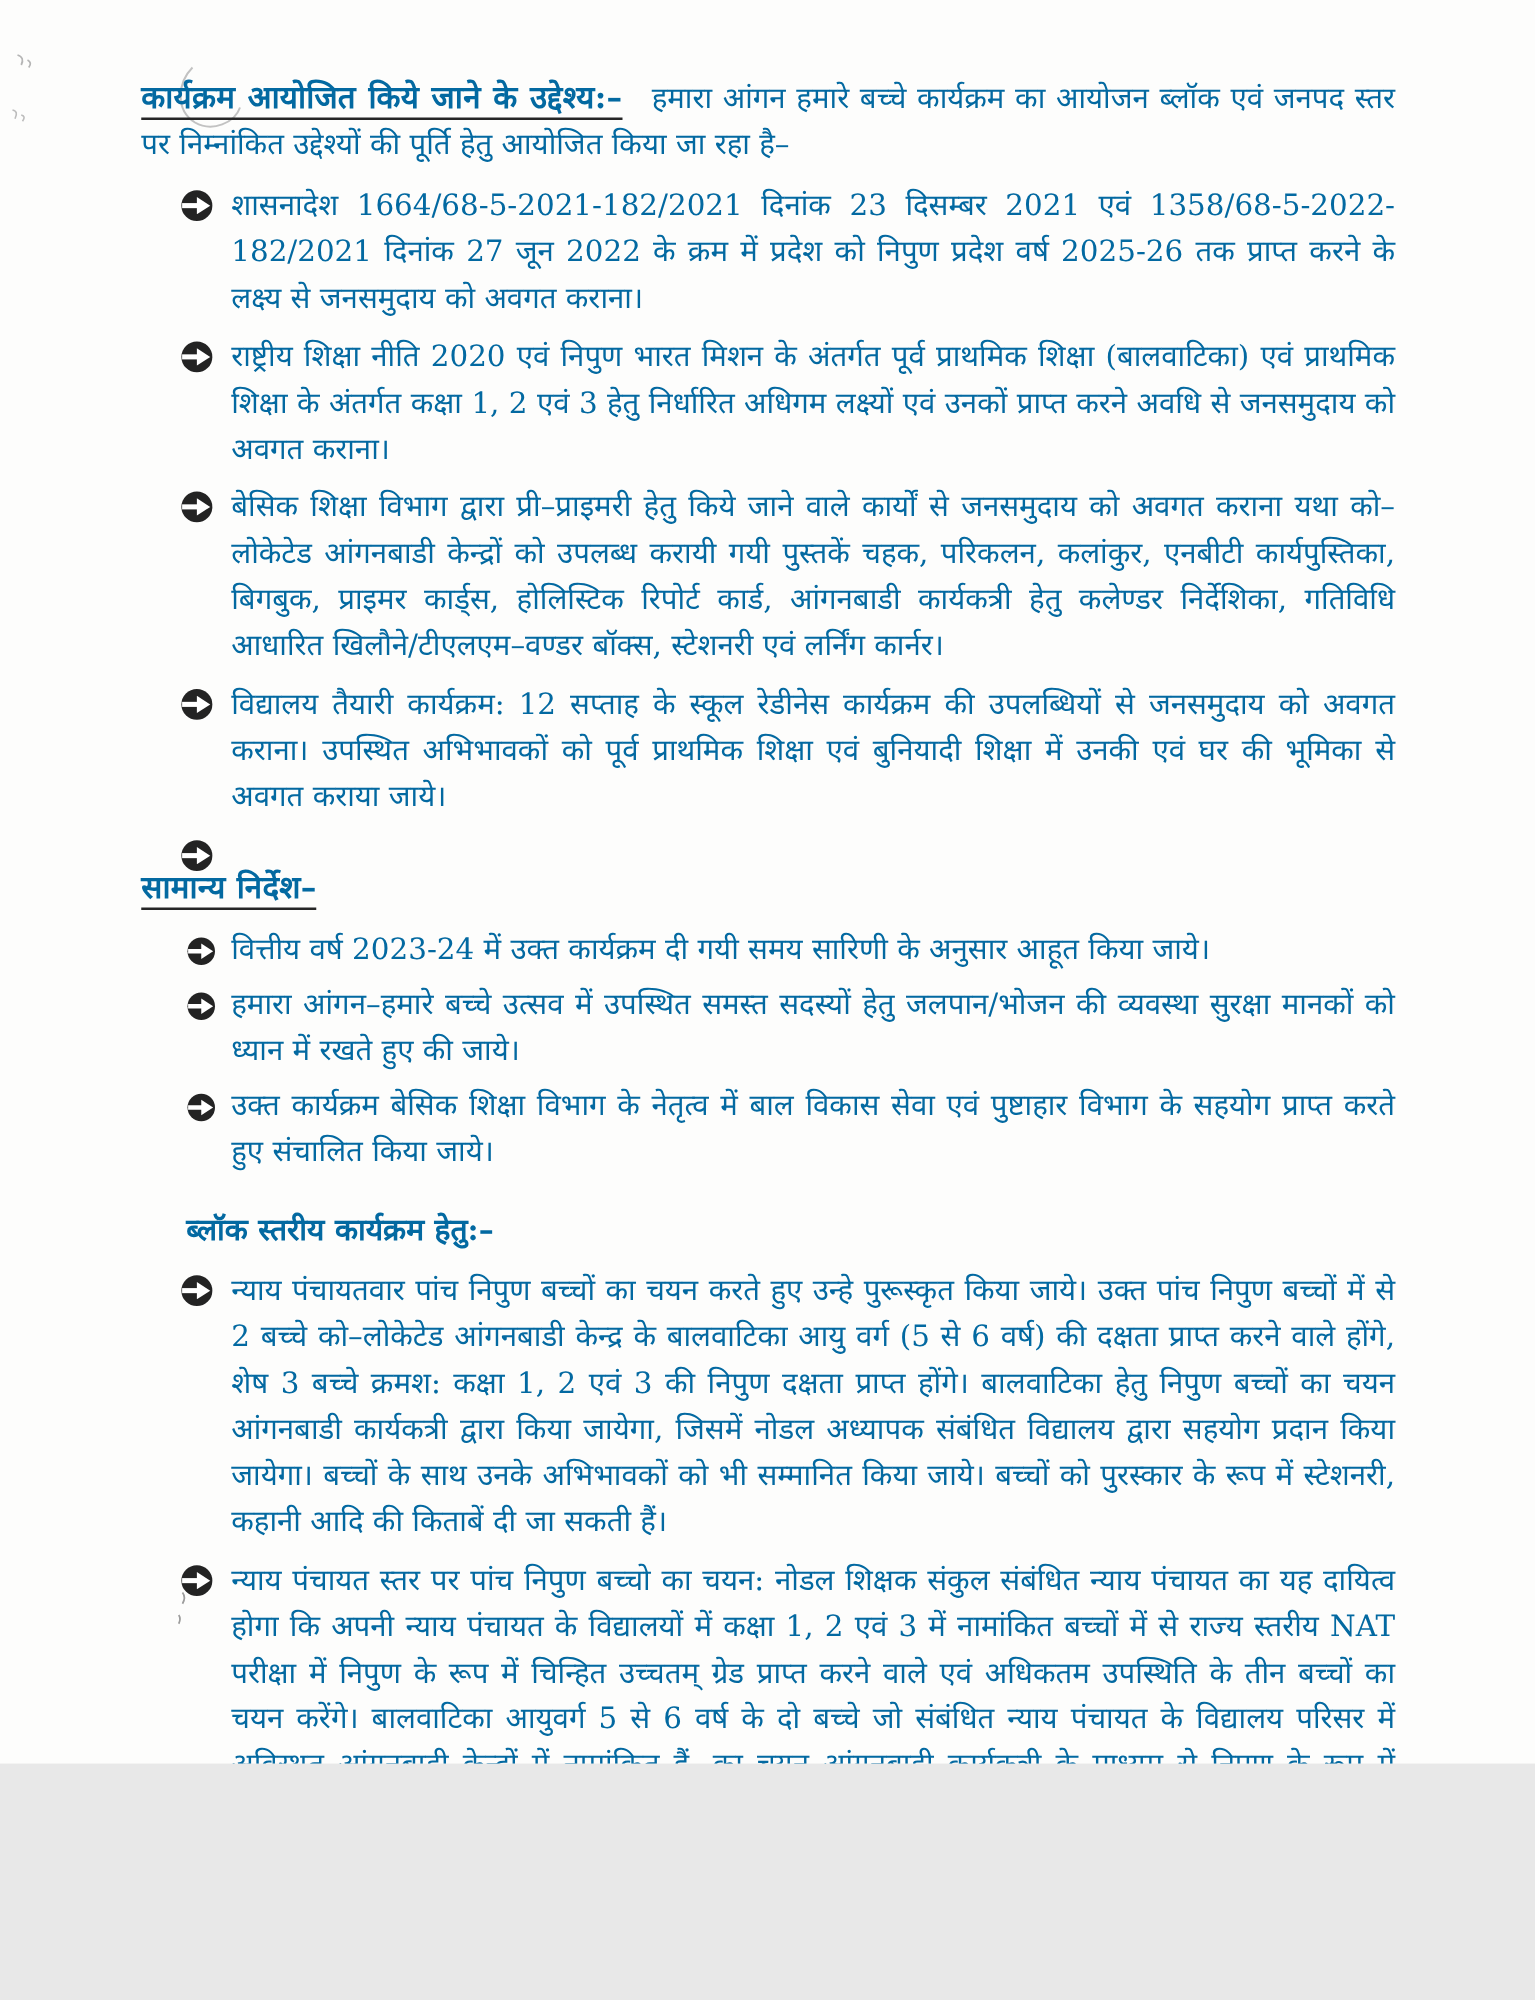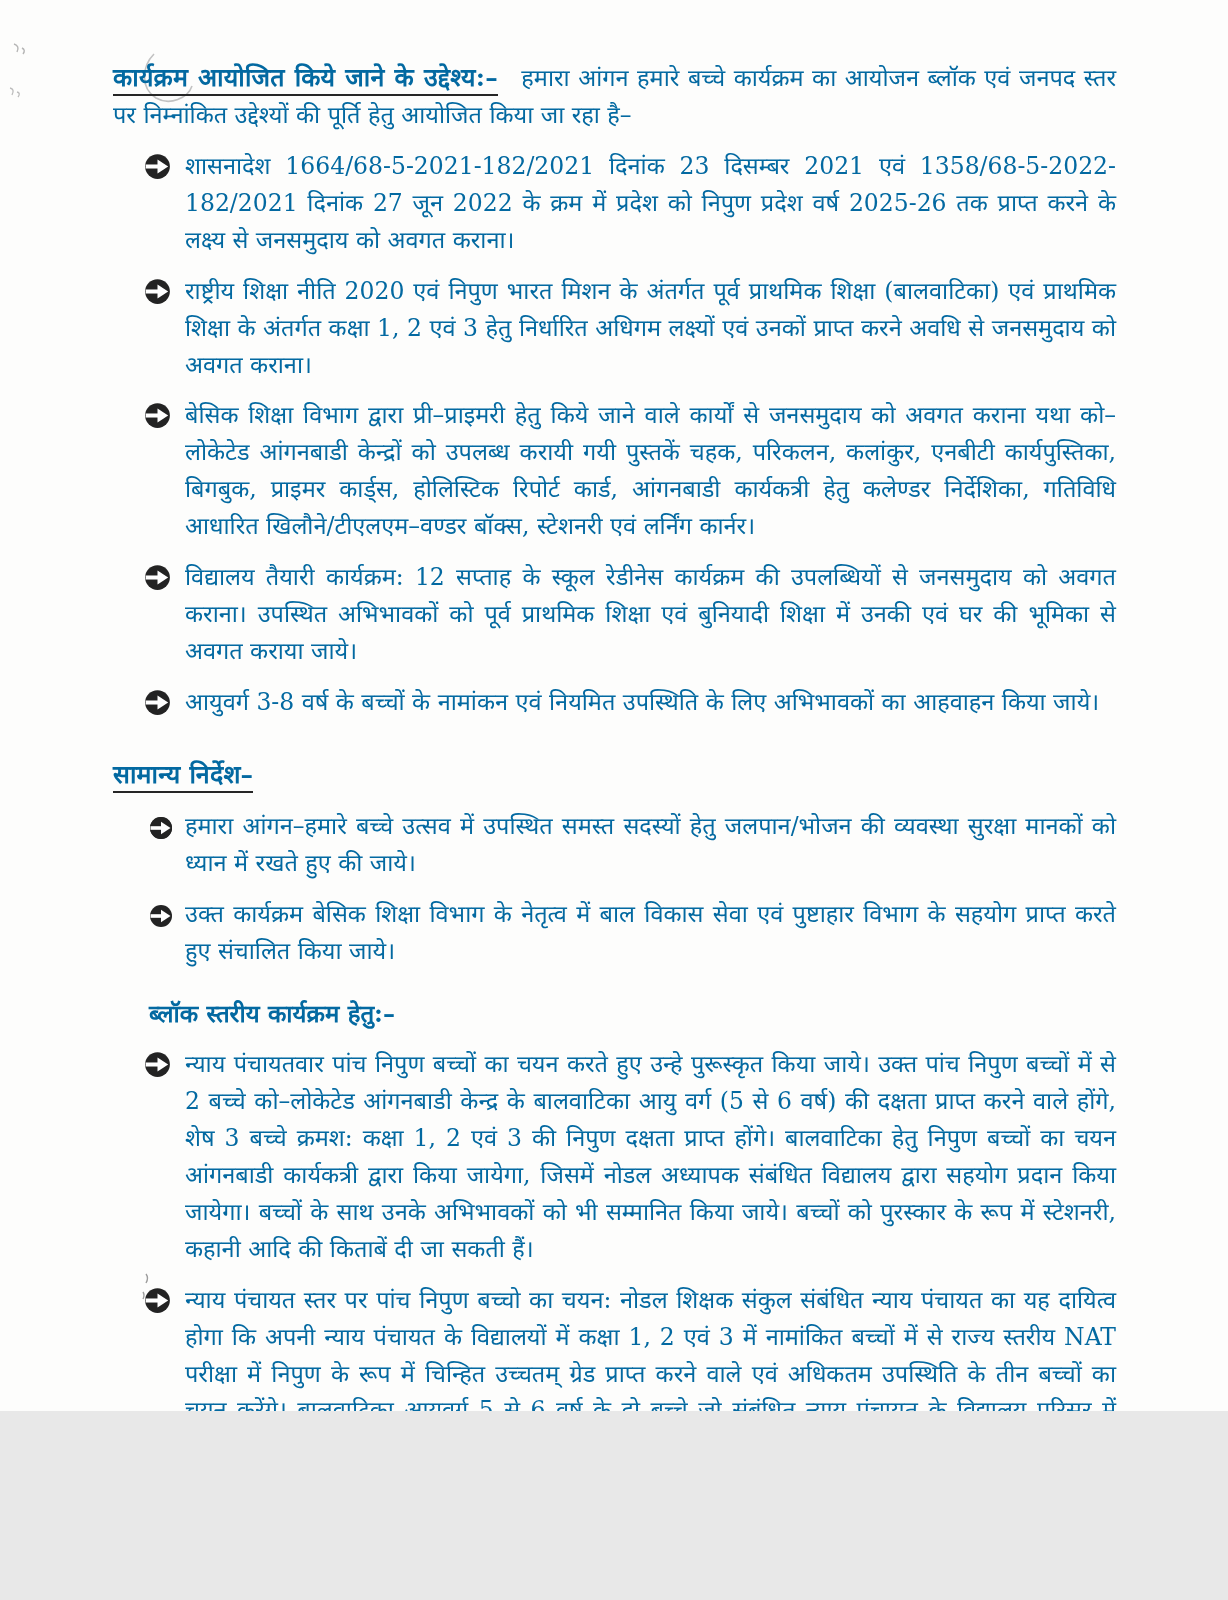--- a/index.html
+++ b/index.html
@@ -9,21 +9,21 @@
     font-family:"DejaVu Serif","Liberation Serif",serif;
   }
   .content{position:absolute;left:113px;right:112px;top:58px;}
   .lead{font-size:23.5px;line-height:1.57;text-align:justify;margin:0;}
   .h-underline{
     font-weight:bold;font-size:25px;letter-spacing:.2px;
     border-bottom:2.5px solid #262626;padding-bottom:2px;
   }
   ul.bullets{list-style:none;margin:12px 0 0 0;padding:0;}
   ul.bullets li{
-    position:relative;padding-left:72px;margin:14px 0 10px 0;
+    position:relative;padding-left:72px;margin:4px 0 10px 0;
     font-size:23.5px;line-height:1.57;text-align:justify;
   }
   ul.bullets.tight li{margin-bottom:7px;}
   .marker{position:absolute;left:31px;top:5px;width:27px;height:27px;display:block;}
   ul.bullets.tight .marker{width:24px;height:24px;left:36px;top:6px;}
   .section-gap{margin-top:34px;}
   .subheading{
     font-weight:bold;font-size:24px;margin:27px 0 4px 36px;line-height:1.5;
   }
   .scan-mark{position:absolute;pointer-events:none;}
@@ -64,32 +64,32 @@
               </svg></span><span>बेसिक शिक्षा विभाग द्वारा प्री–प्राइमरी हेतु किये जाने वाले कार्यों से जनसमुदाय को अवगत कराना यथा को–लोकेटेड आंगनबाडी केन्द्रों को उपलब्ध करायी गयी पुस्तकें चहक, परिकलन, कलांकुर, एनबीटी कार्यपुस्तिका, बिगबुक, प्राइमर कार्ड्स, होलिस्टिक रिपोर्ट कार्ड, आंगनबाडी कार्यकत्री हेतु कलेण्डर निर्देशिका, गतिविधि आधारित खिलौने/टीएलएम–वण्डर बॉक्स, स्टेशनरी एवं लर्निंग कार्नर।</span></li>
           <li><span class="marker"><svg viewBox="0 0 24 24" width="100%" height="100%">
                 <circle cx="12" cy="12" r="11" fill="#232323"></circle>
                 <rect x="1.5" y="10.2" width="12" height="3.6" fill="#ffffff"></rect>
                 <path d="M12 5.8 L21.5 12 L12 18.2 Z" fill="#ffffff"></path>
               </svg></span><span>विद्यालय तैयारी कार्यक्रम: 12 सप्ताह के स्कूल रेडीनेस कार्यक्रम की उपलब्धियों से जनसमुदाय को अवगत कराना। उपस्थित अभिभावकों को पूर्व प्राथमिक शिक्षा एवं बुनियादी शिक्षा में उनकी एवं घर की भूमिका से अवगत कराया जाये।</span></li>
           <li><span class="marker"><svg viewBox="0 0 24 24" width="100%" height="100%">
                 <circle cx="12" cy="12" r="11" fill="#232323"></circle>
                 <rect x="1.5" y="10.2" width="12" height="3.6" fill="#ffffff"></rect>
                 <path d="M12 5.8 L21.5 12 L12 18.2 Z" fill="#ffffff"></path>
-              </svg></span><span>आयुवर्ग 3-8 वर्ष के बच्चों के नामांकन एवं नियमित उपस्थिति के लिए अभिभावकों का आहवाहन किया जाये।</span></li>
+              </svg></span></li>
         </ul>
     </section>
 
     <section class="section-gap">
       <p class="lead"><span class="h-underline">सामान्य निर्देश–</span></p>
       <ul class="bullets tight">
           <li><span class="marker"><svg viewBox="0 0 24 24" width="100%" height="100%">
                 <circle cx="12" cy="12" r="11" fill="#232323"></circle>
                 <rect x="1.5" y="10.2" width="12" height="3.6" fill="#ffffff"></rect>
                 <path d="M12 5.8 L21.5 12 L12 18.2 Z" fill="#ffffff"></path>
-              </svg></span></li>
+              </svg></span><span>वित्तीय वर्ष 2023-24 में उक्त कार्यक्रम दी गयी समय सारिणी के अनुसार आहूत किया जाये।</span></li>
           <li><span class="marker"><svg viewBox="0 0 24 24" width="100%" height="100%">
                 <circle cx="12" cy="12" r="11" fill="#232323"></circle>
                 <rect x="1.5" y="10.2" width="12" height="3.6" fill="#ffffff"></rect>
                 <path d="M12 5.8 L21.5 12 L12 18.2 Z" fill="#ffffff"></path>
               </svg></span><span>हमारा आंगन–हमारे बच्चे उत्सव में उपस्थित समस्त सदस्यों हेतु जलपान/भोजन की व्यवस्था सुरक्षा मानकों को ध्यान में रखते हुए की जाये।</span></li>
           <li><span class="marker"><svg viewBox="0 0 24 24" width="100%" height="100%">
                 <circle cx="12" cy="12" r="11" fill="#232323"></circle>
                 <rect x="1.5" y="10.2" width="12" height="3.6" fill="#ffffff"></rect>
                 <path d="M12 5.8 L21.5 12 L12 18.2 Z" fill="#ffffff"></path>
               </svg></span><span>उक्त कार्यक्रम बेसिक शिक्षा विभाग के नेतृत्व में बाल विकास सेवा एवं पुष्टाहार विभाग के सहयोग प्राप्त करते हुए संचालित किया जाये।</span></li>

